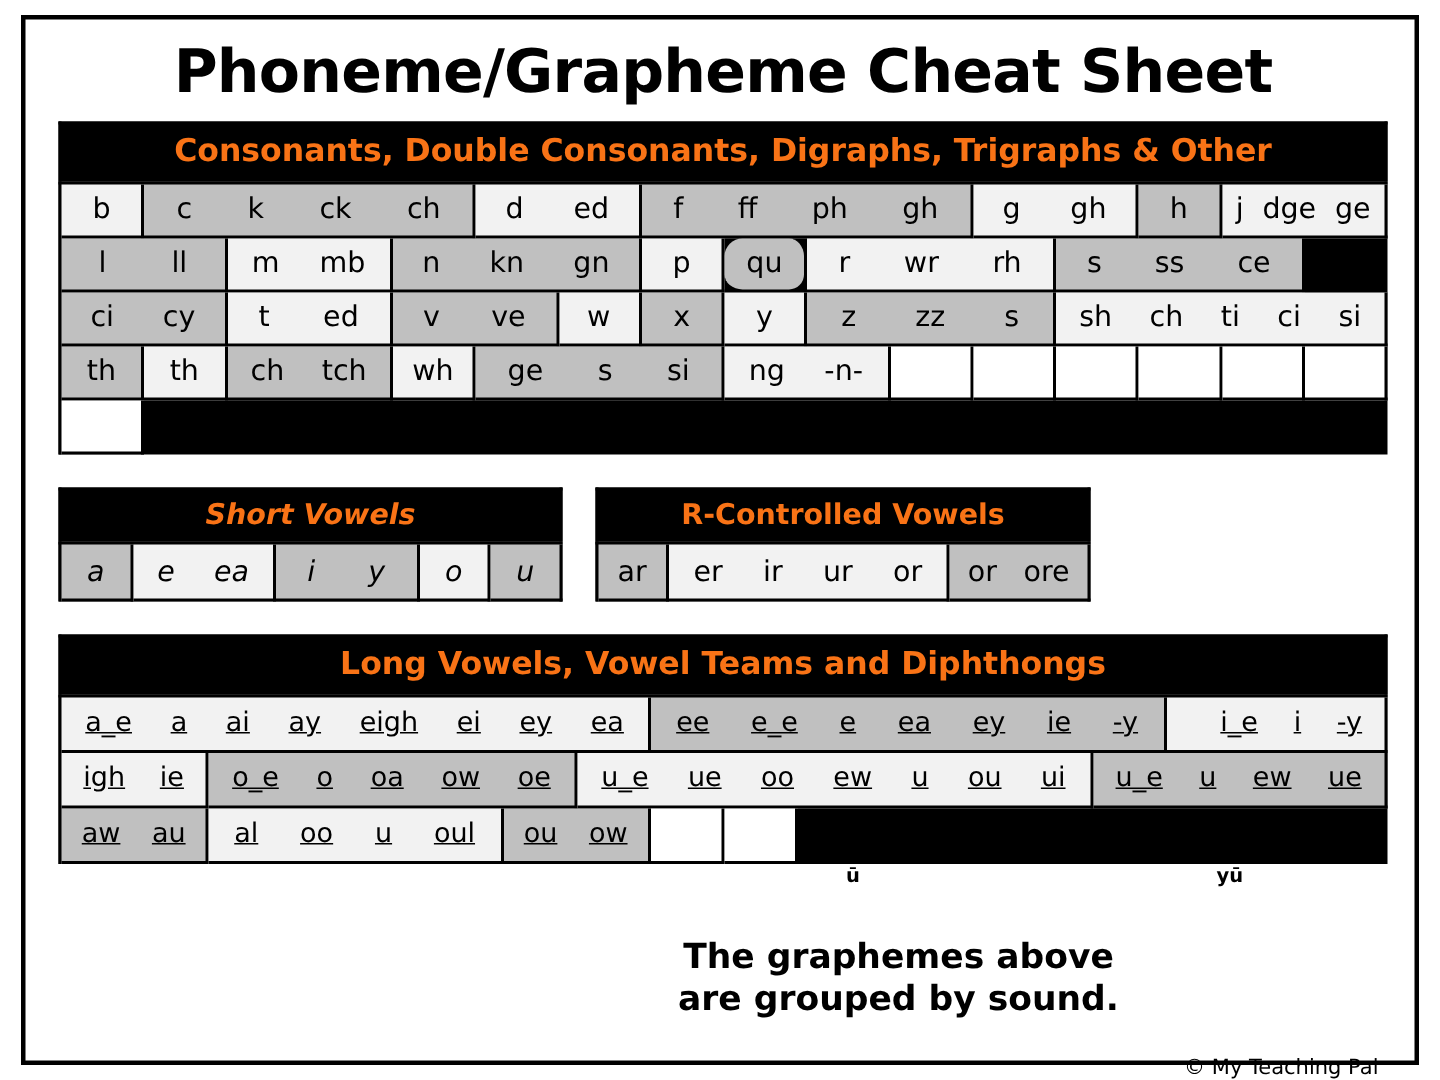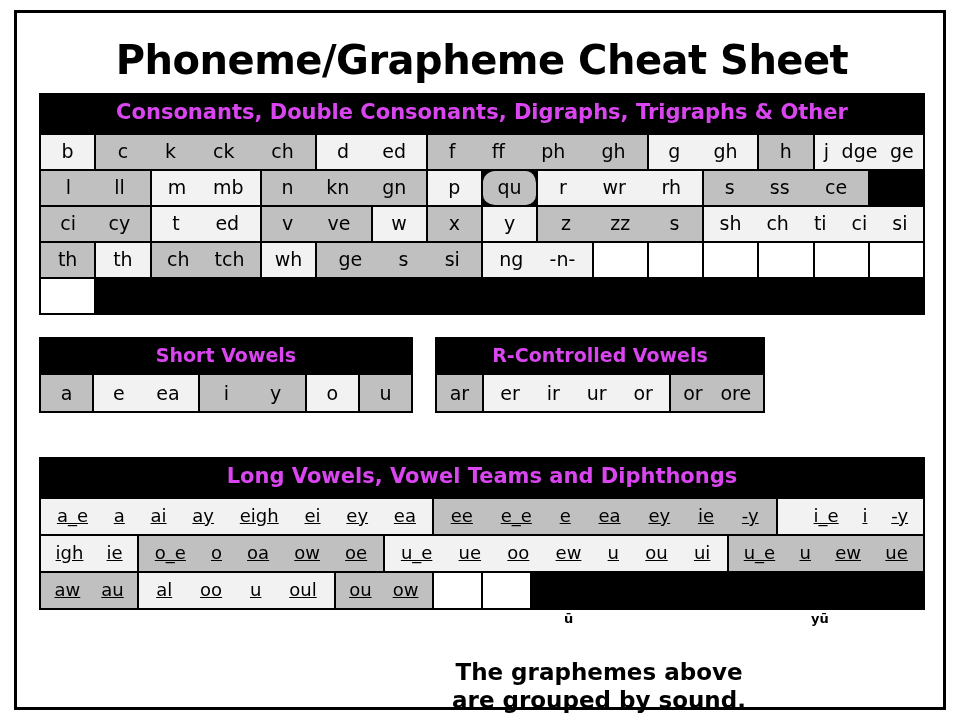--- a/index.html
+++ b/index.html
@@ -17,42 +17,42 @@
     left: 14px;
     top: 10px;
     width: 932px;
     height: 700px;
     border: 3px solid #000;
     background: #fff;
   }
 
   .inner {
     position: absolute;
-    left: 0; top: 12px;
+    left: 0; top: 0;
     width: 100%; height: 100%;
     padding: 8px 18px 8px 22px;
   }
 
   
   .title {
     text-align: center;
     font-size: 40px;
     font-weight: bold;
     letter-spacing: -0.5px;
     color: #000;
     line-height: 1.15;
     margin-top: 4px;
     margin-bottom: 10px;
     font-family: "DejaVu Sans", sans-serif;
   }
 
   
   .banner {
     background: #000;
-    color: #d946ef;
+    color: #f97316;
     text-align: center;
     font-size: 21px;
     font-weight: bold;
     line-height: 1.5;
     padding: 2px 0 4px 0;
     font-family: "DejaVu Sans", sans-serif;
     border: 2px solid #000;
     border-bottom: none;
   }
   .banner.small { font-size: 19px; }
@@ -100,24 +100,24 @@
   #long-vowels-table { grid-template-columns: repeat(18, 1fr); text-decoration: underline; }
   #long-vowels-table .grp { min-height: 37px; }
   #long-vowels-table .grp span { font-size: 18px; }
 
   
   .two-col {
     display: flex;
     gap: 22px;
     margin-top: 22px;
   }
-  .col-short { width: 374px; }
+  .col-short { width: 336px; font-style: italic; }
   .col-rctrl { width: 330px; }
 
-  .section-gap { margin-top: 44px; }
+  .section-gap { margin-top: 22px; }
 
   
   .annot-row {
     position: relative;
     height: 22px;
   }
   .annot {
     position: absolute;
     top: 1px;
     font-size: 13px;

